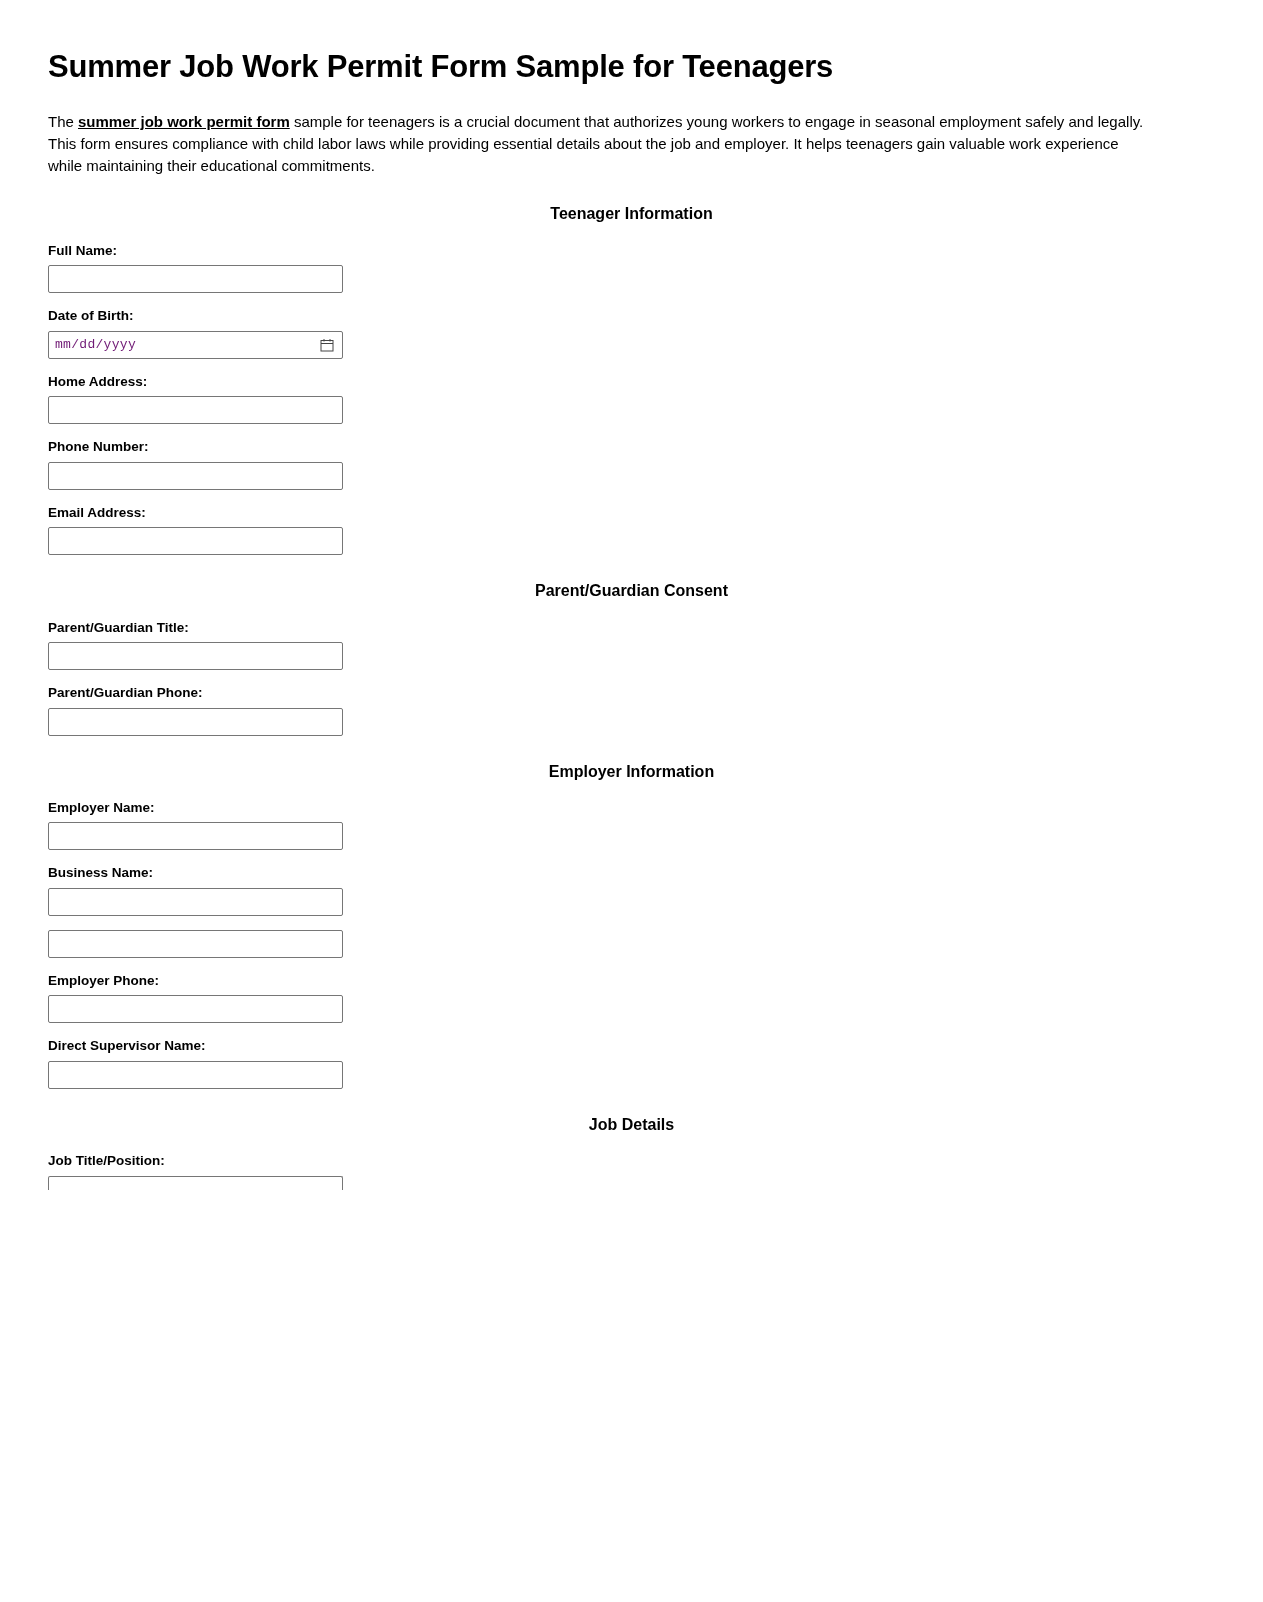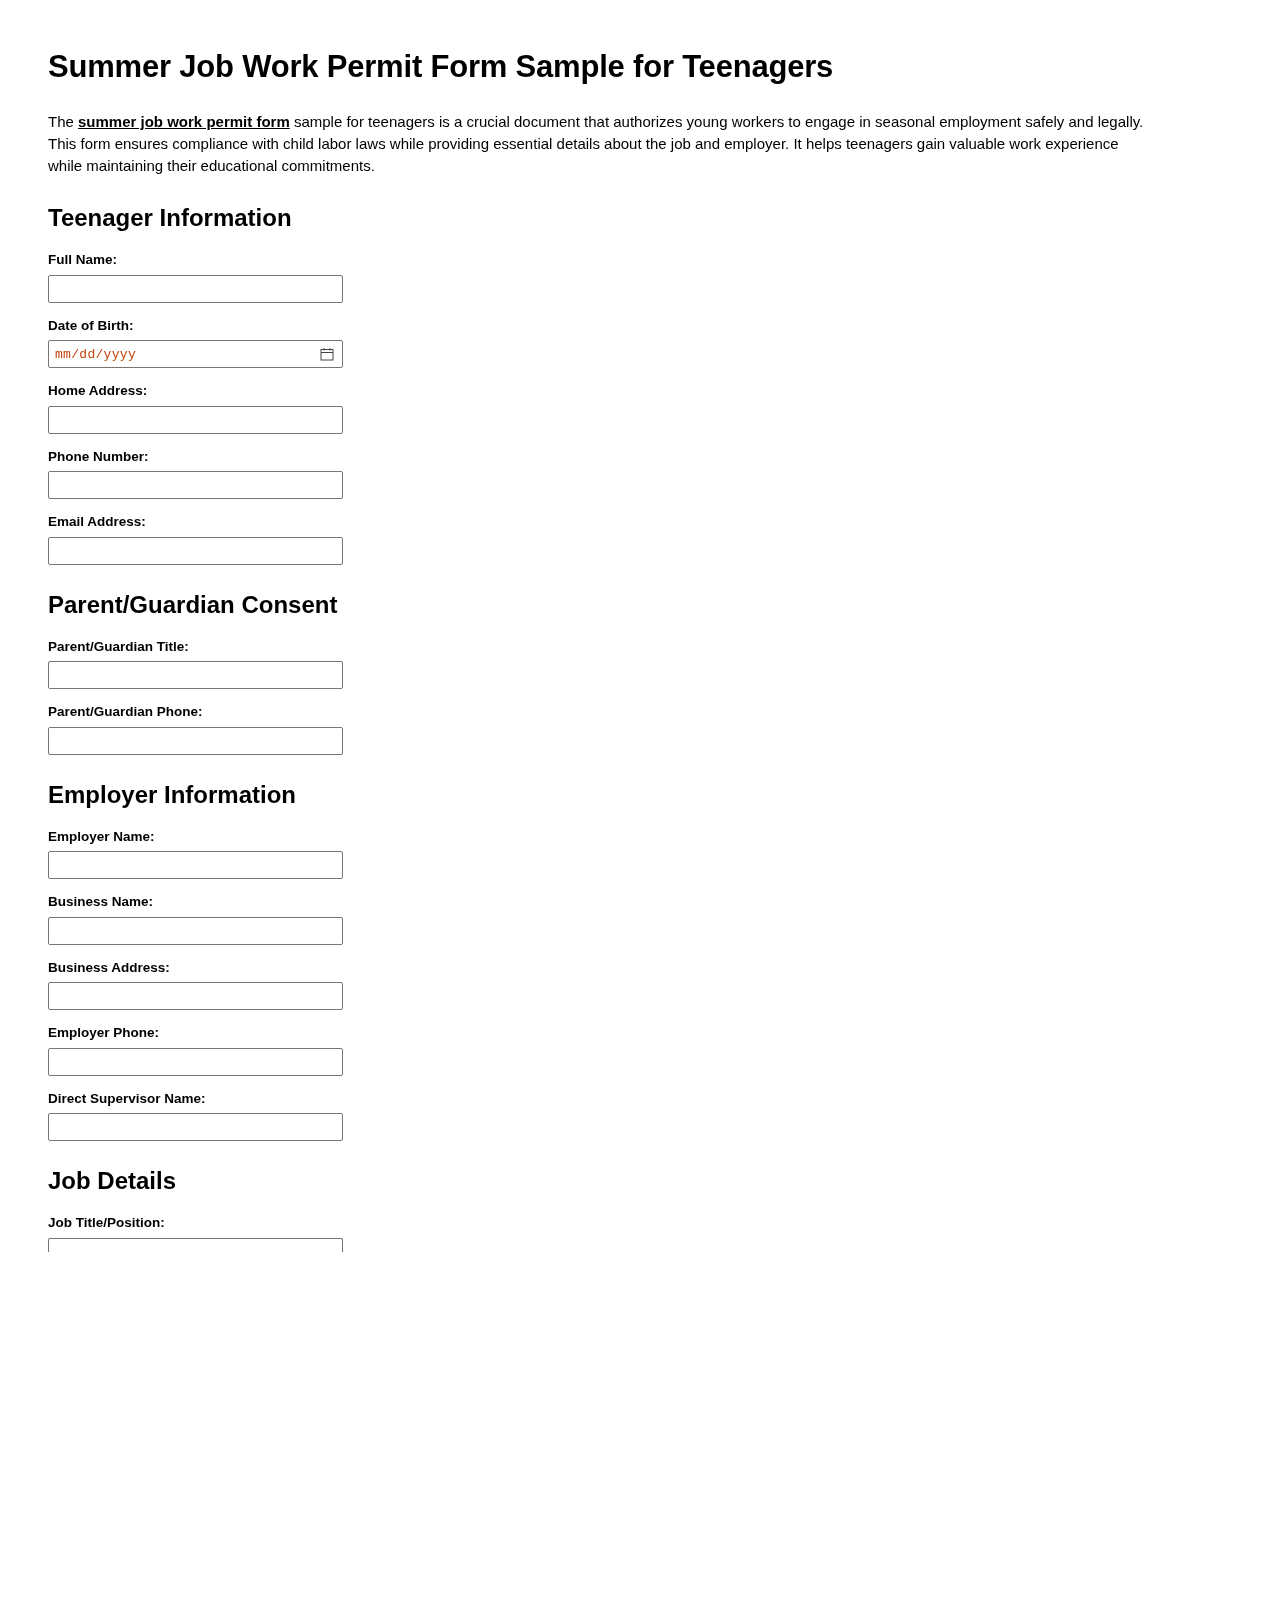--- a/index.html
+++ b/index.html
@@ -29,24 +29,25 @@
     font-size: 15px;
     line-height: 1.45;
     margin: 0 0 28px 0;
     max-width: 1105px;
   }
   p.intro b {
     font-weight: bold;
     text-decoration: underline;
   }
   h2.section-title {
-    font-size: 24px;
+    font-size: 16px;
     font-weight: bold;
     margin: 26px 0 18px 0;
     line-height: 1.2;
+    text-align: center;
   }
   .field {
     margin: 0 0 14px 0;
   }
   .field-label {
     display: block;
     font-size: 13.5px;
     font-weight: bold;
     margin: 0 0 6px 0;
     line-height: 1.3;
@@ -67,21 +68,21 @@
   .field-input.date {
     font-family: "Liberation Mono", monospace;
     font-size: 13px;
     letter-spacing: 0.3px;
     position: relative;
     display: flex;
     align-items: center;
     justify-content: space-between;
   }
   .date-text {
-    color: #c2410c;
+    color: #701a75;
   }
   .date-picker-icon {
     width: 14px;
     height: 14px;
     display: inline-block;
     position: relative;
     margin-right: 2px;
   }
   .date-picker-icon svg { display: block; }
   .cut-field .field-input {
@@ -161,21 +162,20 @@
     <label class="field-label">Employer Name:</label>
     <input class="field-input" type="text" placeholder="" style="">
   </div>
 
   <div class="field">
     <label class="field-label">Business Name:</label>
     <input class="field-input" type="text" placeholder="" style="">
   </div>
 
   <div class="field">
-    <label class="field-label">Business Address:</label>
     <input class="field-input" type="text" placeholder="" style="">
   </div>
 
   <div class="field">
     <label class="field-label">Employer Phone:</label>
     <input class="field-input" type="text" placeholder="" style="">
   </div>
 
   <div class="field">
     <label class="field-label">Direct Supervisor Name:</label>

